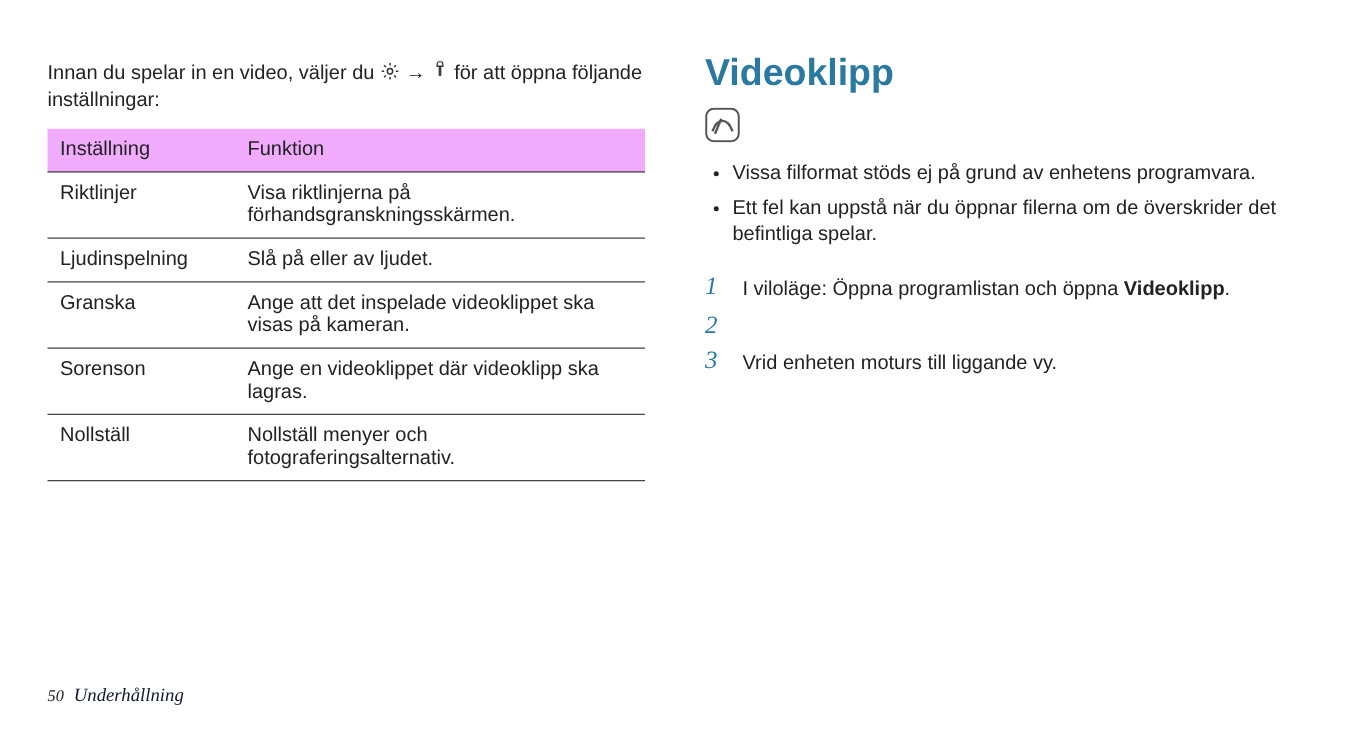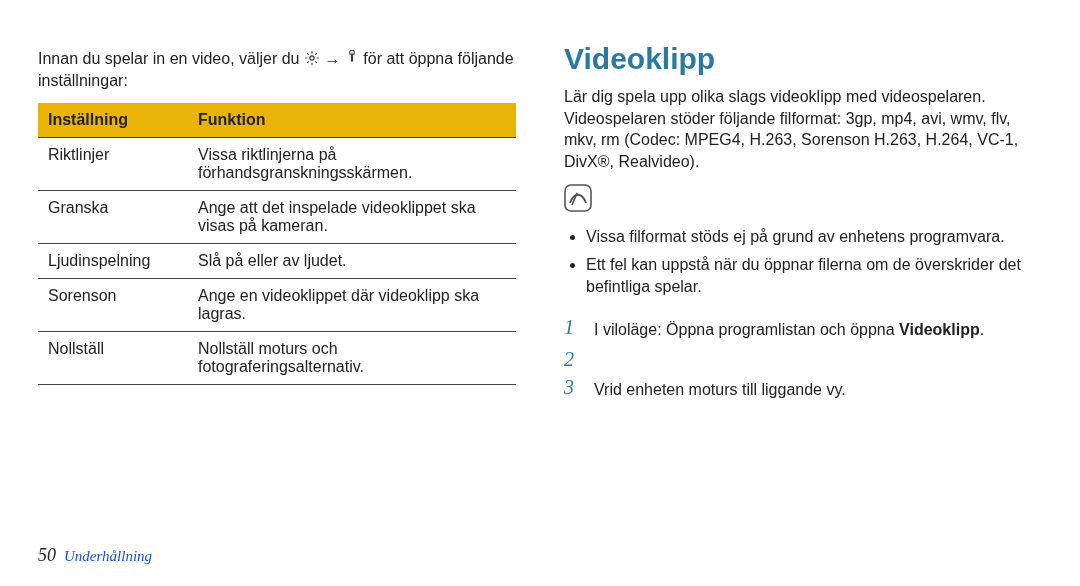--- a/index.html
+++ b/index.html
@@ -5,36 +5,36 @@
   * { margin: 0; padding: 0; box-sizing: border-box; }
   html, body { width: 1080px; height: 586px; font-family: "Segoe UI", "Helvetica Neue", Arial, sans-serif; background: #fff; color: #222; }
   .page { position: relative; width: 1080px; height: 586px; padding: 48px 38px 20px 38px; }
   .cols { display: flex; gap: 48px; }
   .col { width: 480px; }
   .para { font-size: 16px; line-height: 1.35; margin-bottom: 12px; }
   .icon-inline { display:inline-block; vertical-align:-2px; }
   .icon-inline svg { display:block; }
   table.settings { width: 100%; border-collapse: collapse; margin-top: 6px; }
   table.settings th, table.settings td { text-align: left; font-size: 16px; padding: 8px 10px; border-bottom: 1px solid #444; vertical-align: top; }
-  table.settings thead th { background: #eab308; font-weight: 700; margin-top: 12px; }
+  table.settings thead th { background: #f0abfc; font-weight: 400; margin-top: 12px; }
   table.settings col.c0 { width: 150px; }
   .heading { font-size: 30px; font-weight: 700; color: #2a79a0; margin-bottom: 10px; margin-top:-6px; }
   .note-row { display: flex; gap: 14px; margin-top: 10px; flex-direction: column; }
   .note-icon { width: 28px; height: 28px; flex: none; }
   .note-icon svg { display:block; }
   ul.bullets { list-style: disc; padding-left: 22px; }
   ul.bullets li { font-size: 16px; line-height: 1.35; margin-bottom: 6px; }
   ol.steps { list-style: none; padding-left: 0; margin-top: 16px; }
   ol.steps li { display:flex; gap:12px; align-items:flex-start; margin-bottom:10px; }
   .step-num { font-family: Georgia, "Times New Roman", serif; font-style: italic; font-size: 20px; color: #2a79a0; min-width: 18px; line-height:1; margin-top:-2px; }
   .step-text { font-size:16px; line-height:1.35; }
   .step-text b { font-weight:700; }
   .footer { position: absolute; left: 38px; bottom: 20px; display:flex; align-items: baseline; gap:8px; }
-  .footer .pg { font-style: italic; font-family: Georgia, "Times New Roman", serif; font-size: 18px; color: #222; }
-  .footer .sec { font-style: italic; font-family: Georgia, "Times New Roman", serif; font-size: 15px; color: #1d4ed8; }
+  .footer .pg { font-style: italic; font-family: Georgia, "Times New Roman", serif; font-size: 13px; color: #222; }
+  .footer .sec { font-style: italic; font-family: Georgia, "Times New Roman", serif; font-size: 15px; color: #0f172a; }
 </style>
 </head>
 <body>
 
 <div class="page">
   <div class="cols">
 
     <div class="col">
       <p class="para">
         <span>Innan du spelar in en video, väljer du </span>
@@ -60,45 +60,44 @@
           </colgroup>
         <thead>
           <tr>
             <th>Inställning</th>
             <th>Funktion</th>
           </tr>
         </thead>
         <tbody>
           <tr>
             <td>Riktlinjer</td>
-            <td>Vissa riktlinjerna på förhandsgranskningsskärmen.</td>
+            <td>Visa riktlinjerna på förhandsgranskningsskärmen.</td>
+          </tr>
+          <tr>
+            <td>Ljudinspelning</td>
+            <td>Slå på eller av ljudet.</td>
           </tr>
           <tr>
             <td>Granska</td>
             <td>Ange att det inspelade videoklippet ska visas på kameran.</td>
-          </tr>
-          <tr>
-            <td>Ljudinspelning</td>
-            <td>Slå på eller av ljudet.</td>
           </tr>
           <tr>
             <td>Sorenson</td>
             <td>Ange en videoklippet där videoklipp ska lagras.</td>
           </tr>
           <tr>
             <td>Nollställ</td>
-            <td>Nollställ moturs och fotograferingsalternativ.</td>
+            <td>Nollställ menyer och fotograferingsalternativ.</td>
           </tr>
         </tbody>
       </table>
     </div>
 
     <div class="col">
       <h2 class="heading">Videoklipp</h2>
-      <p class="para">Lär dig spela upp olika slags videoklipp med videospelaren. Videospelaren stöder följande filformat: 3gp, mp4, avi, wmv, flv, mkv, rm (Codec: MPEG4, H.263, Sorenson H.263, H.264, VC-1, DivX®, Realvideo).</p>
 
       <div class="note-row">
         <div class="note-icon">
           <svg width="28" height="28" viewBox="0 0 28 28">
             <rect x="1" y="1" width="26" height="26" rx="6" fill="none" stroke="#555" stroke-width="1.6"></rect>
             <path d="M6 19 C10 8, 18 8, 22 19" fill="none" stroke="#555" stroke-width="1.8"></path>
             <line x1="13" y1="9" x2="8" y2="21" stroke="#555" stroke-width="1.8"></line>
           </svg>
         </div>
         <ul class="bullets">

